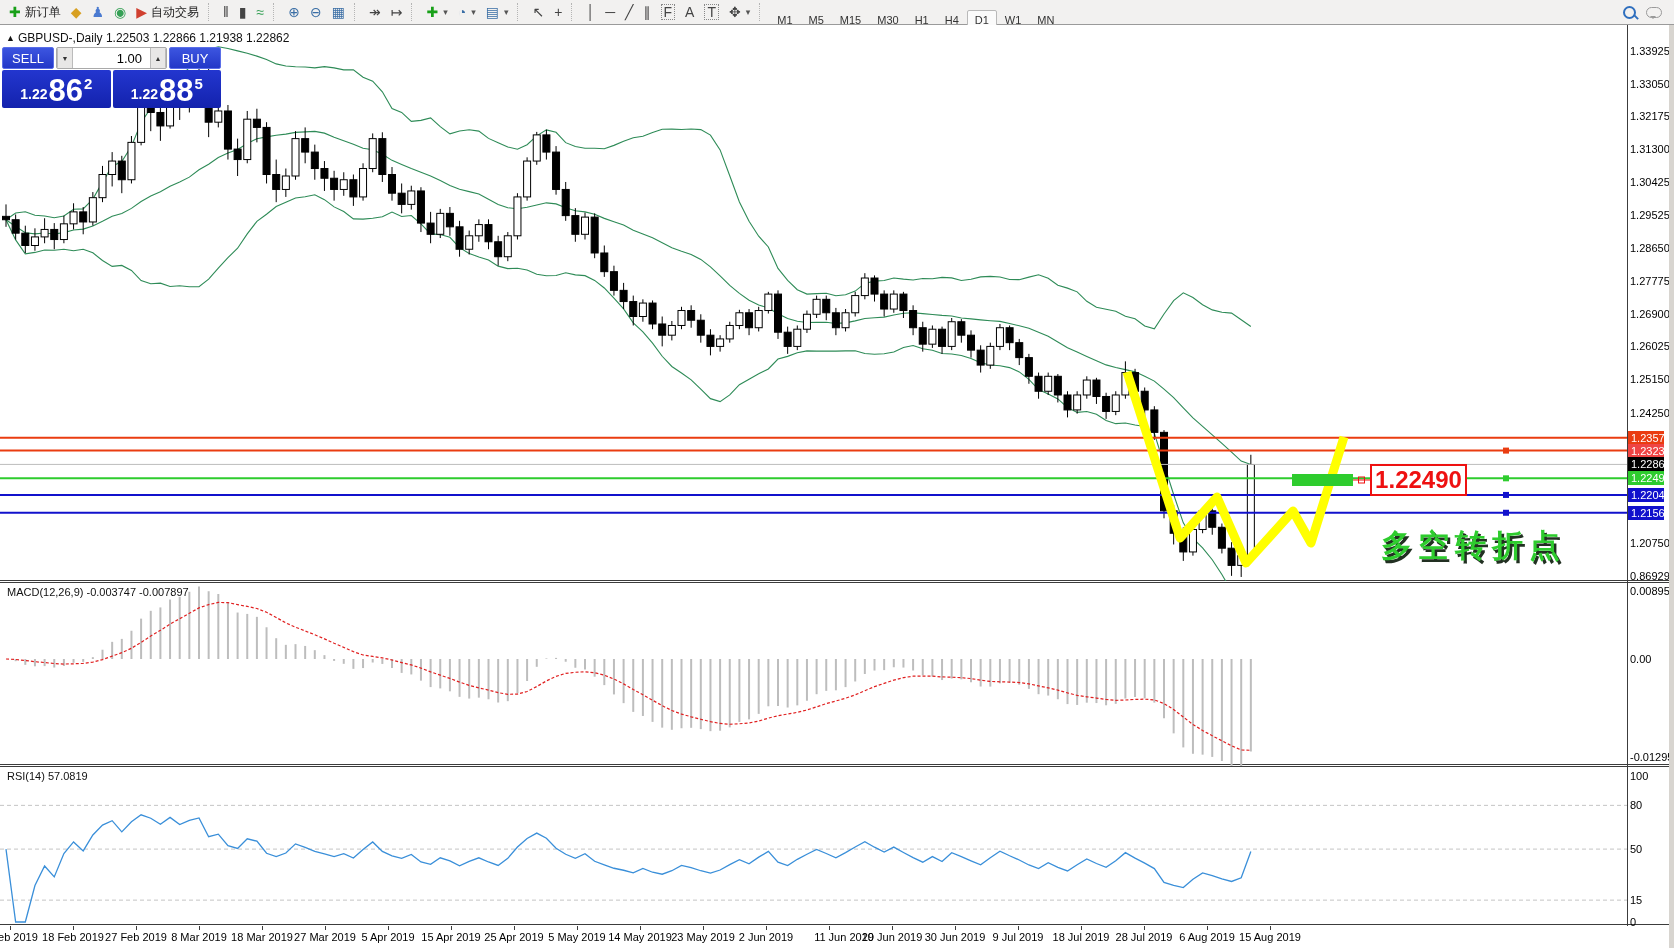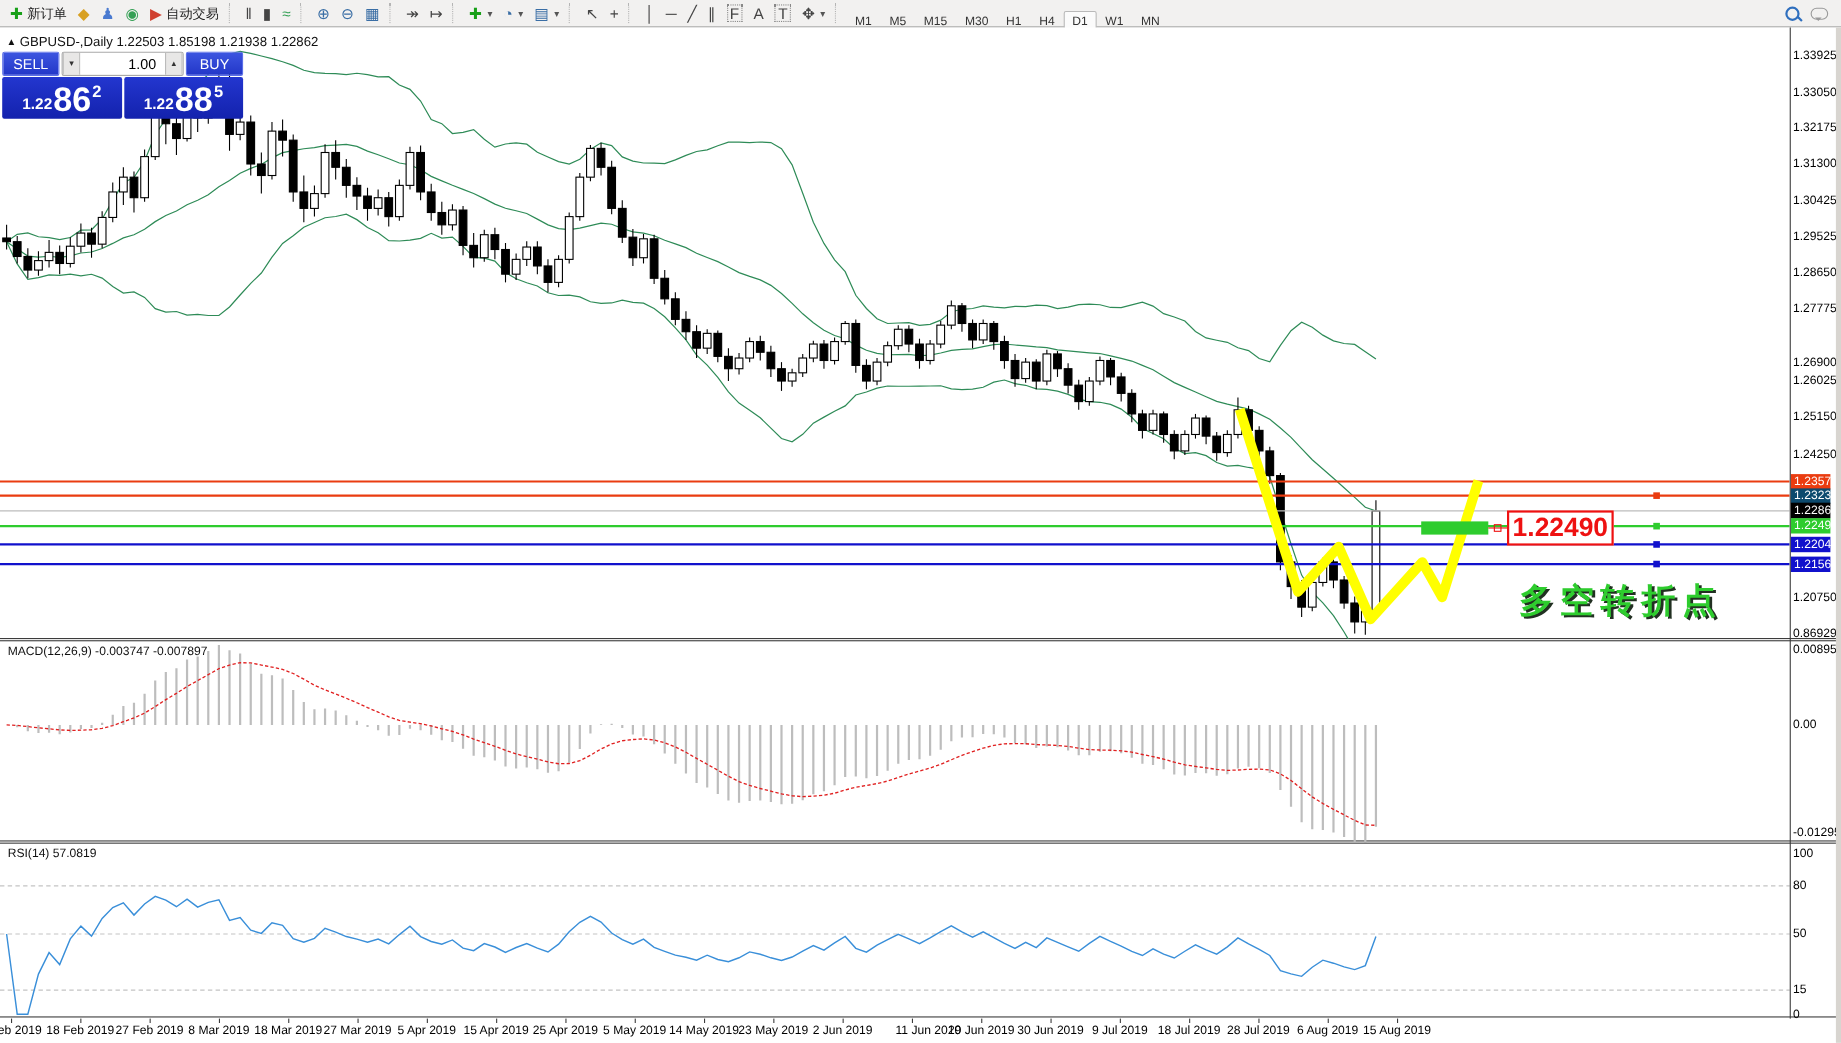--- a/index.html
+++ b/index.html
@@ -451,21 +451,21 @@
         <rect x="1503" y="466.9461883408072" width="6" height="6" fill="#1111cc"></rect>
         <line x1="0" y1="487.77130044843034" x2="1627" y2="487.77130044843034" stroke="#1111cc" stroke-width="2"></line>
         <rect x="1503" y="484.77130044843034" width="6" height="6" fill="#1111cc"></rect>
         <polyline points="1127,347 1180,513 1217,472 1246,538 1293,486 1311,518 1344,412" fill="none" stroke="#ffff00" stroke-width="9" stroke-linejoin="round"></polyline>
         <rect x="1292" y="449" width="61" height="12" fill="#2ecc2e"></rect>
         <line x1="1353" y1="455" x2="1370" y2="455" stroke="#ee1111" stroke-width="1"></line>
         <rect x="1358.5" y="452" width="6" height="6" fill="none" stroke="#ee1111"></rect>
       </g>
     </svg>
   <div class="chart-title">
-    <span class="marker">▲</span><span>GBPUSD-,Daily  1.22503 1.85198 1.21938 1.22862</span>
+    <span class="marker">▲</span><span>GBPUSD-,Daily  1.22503 1.22866 1.21938 1.22862</span>
   </div>
 
   <div class="widget">
     <div class="wrow1">
       <div class="btn-trade">SELL</div>
       <div class="spinner">
         <span class="spin-btn">▼</span>
         <span class="spin-val">1.00</span>
         <span class="spin-btn">▲</span>
       </div>
@@ -486,28 +486,28 @@
   </div>
   <div id="mainAxis">
       <div class="axlab" style="top: 20px;">1.33925</div>
       <div class="axlab" style="top: 52.6981px;">1.33050</div>
       <div class="axlab" style="top: 85.3961px;">1.32175</div>
       <div class="axlab" style="top: 118.094px;">1.31300</div>
       <div class="axlab" style="top: 150.792px;">1.30425</div>
       <div class="axlab" style="top: 184.425px;">1.29525</div>
       <div class="axlab" style="top: 217.123px;">1.28650</div>
       <div class="axlab" style="top: 249.821px;">1.27775</div>
-      <div class="axlab" style="top: 282.519px; margin-top: 16px;">1.26900</div>
+      <div class="axlab" style="top: 282.519px;">1.26900</div>
       <div class="axlab" style="top: 315.217px;">1.26025</div>
       <div class="axlab" style="top: 347.915px;">1.25150</div>
       <div class="axlab" style="top: 381.547px;">1.24250</div>
       <div class="axlab" style="top: 512.339px;">1.20750</div>
       <div class="axlab" style="top: 545.037px;">0.86929</div>
       <div class="axlab tag" style="top: 405.734px; background: rgb(234, 60, 16);">1.23576</div>
-      <div class="axlab tag" style="top: 418.589px; background: #0c4a6e;">1.23232</div>
+      <div class="axlab tag" style="top: 418.589px; background: #ef4444;">1.23232</div>
       <div class="axlab tag" style="top: 446.317px; background: rgb(46, 204, 46);">1.22490</div>
       <div class="axlab tag" style="top: 462.946px; background: rgb(17, 17, 204);">1.22045</div>
       <div class="axlab tag" style="top: 480.771px; background: rgb(17, 17, 204);">1.21568</div>
       <div class="axlab tag" style="top: 432.416px; background: rgb(0, 0, 0);">1.22862</div>
     </div>
   <div class="price-box" id="priceBox" style="left: 1370px; top: 439px; width: 97px; height: 32px;">1.22490</div>
   <div class="cn-note" id="cnNote" style="left: 1381px; top: 500px;">多空转折点</div>
 </div>
 
 <div class="panel" id="macdPanel">

